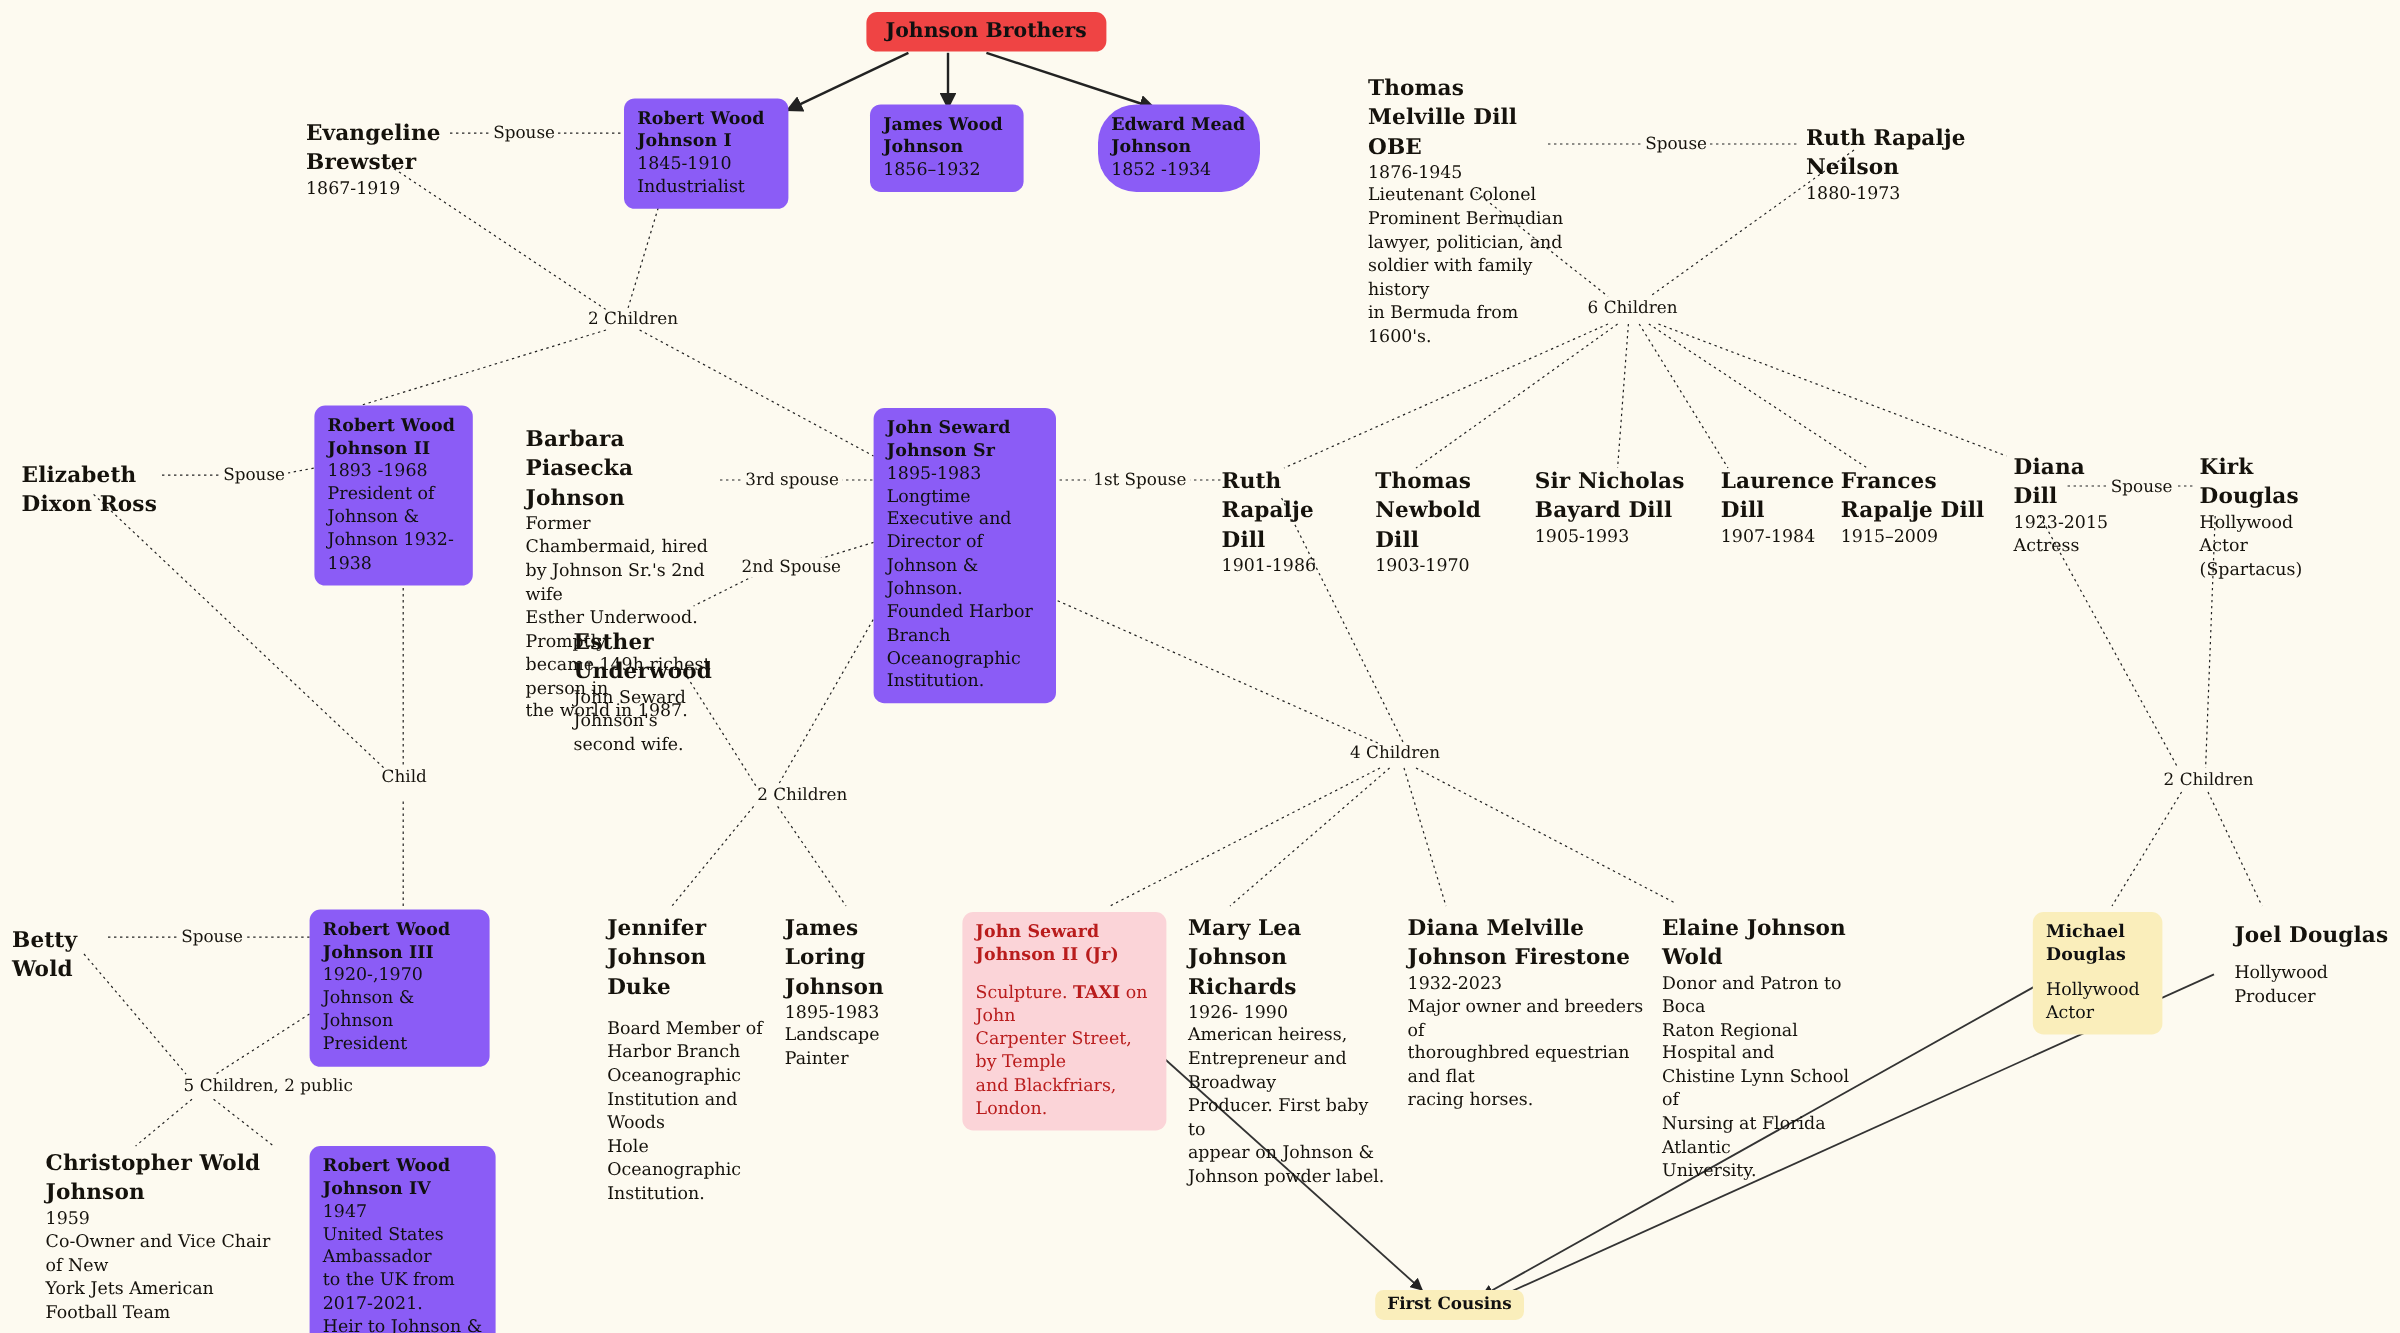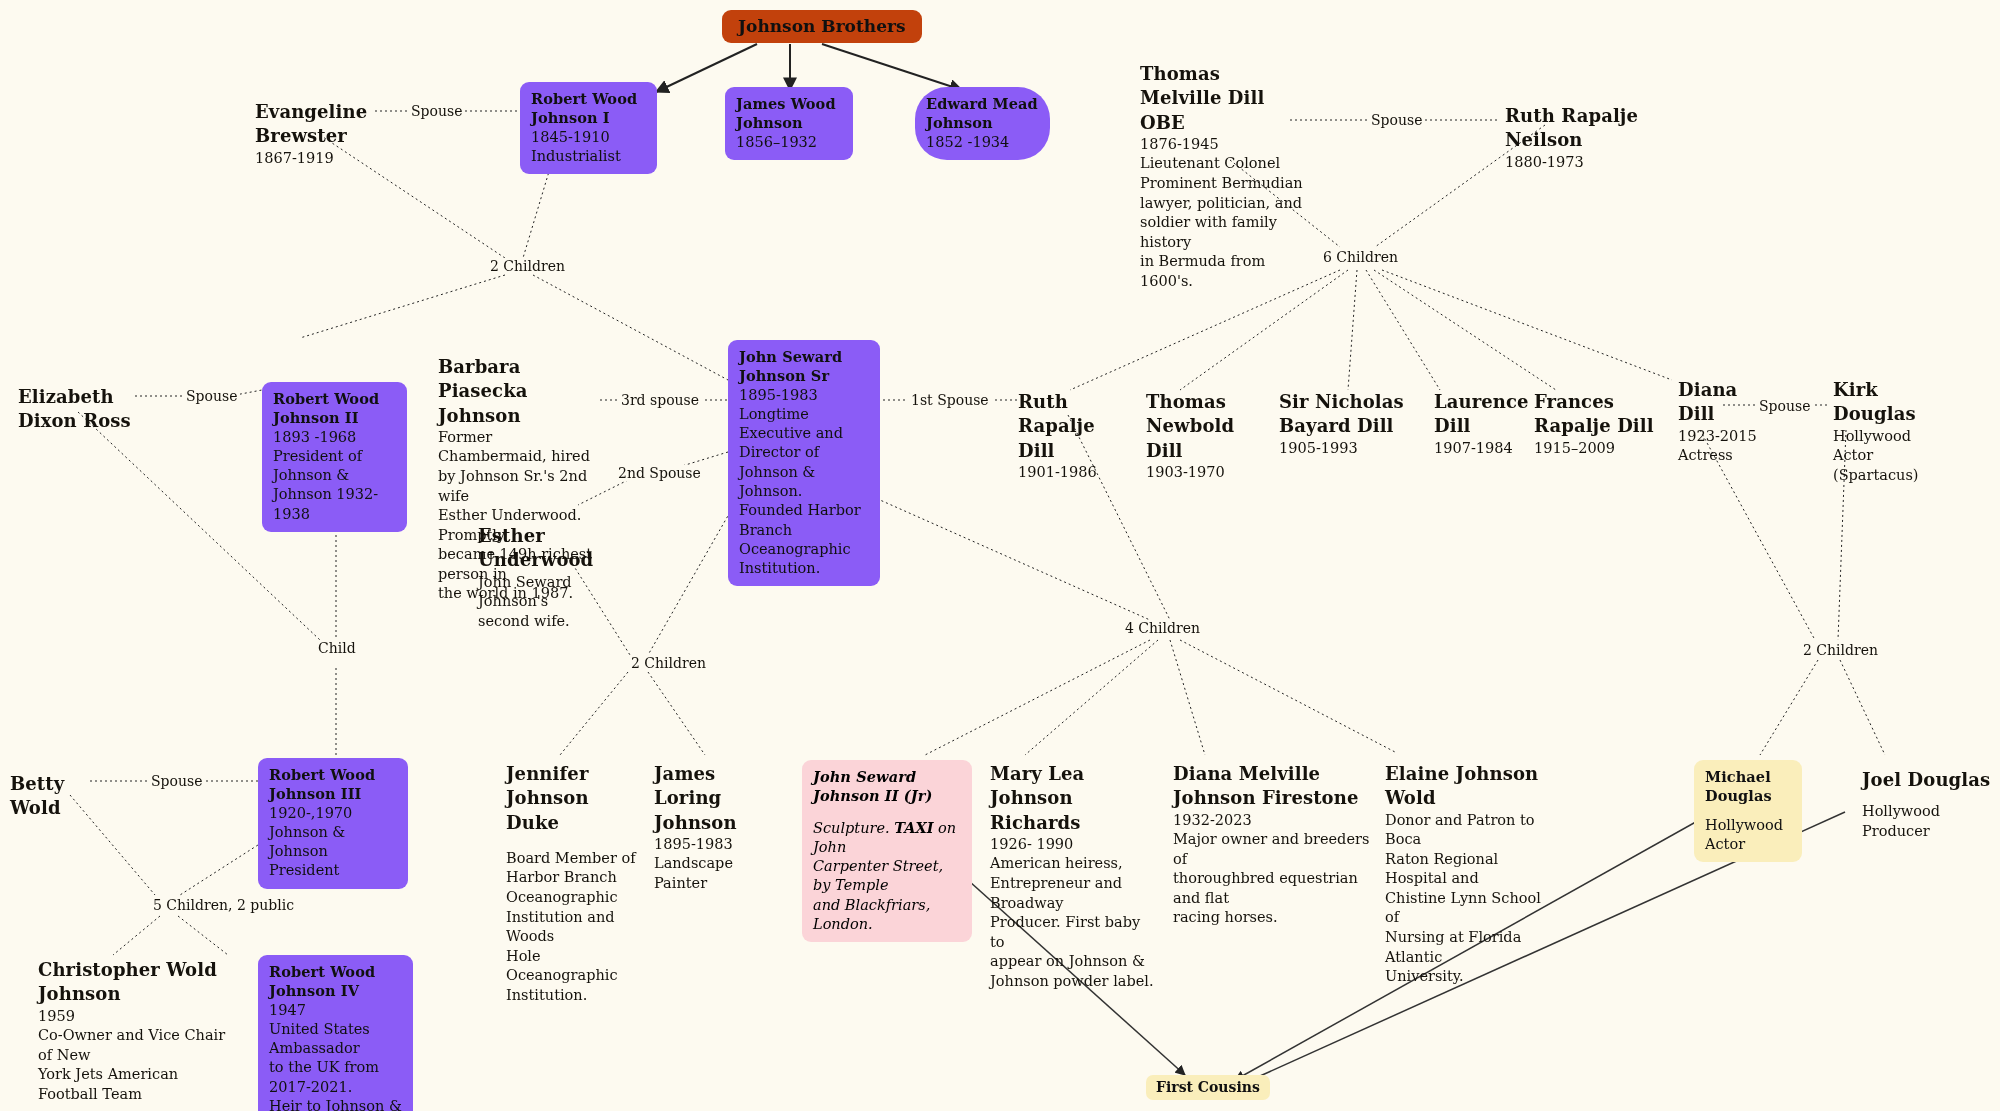--- a/index.html
+++ b/index.html
@@ -50,24 +50,24 @@
   }
   .boxed .nm {
     font-weight: bold;
     font-size: 14.5px;
     letter-spacing: .1px;
   }
   .boxed .ln {
     font-size: 14.5px;
   }
   .box-blue   { background: #8b5cf6; color: #101010; }
-  .box-pink   { background: #fbd4d8; color: #000000; font-style: italic; }
+  .box-pink   { background: #fbd4d8; color: #b91c1c; }
   .box-yellow { background: #faeebb; color: #101010; }
   .title-box {
-    background: #c2410c;
+    background: #ef4444;
     border-radius: 9px;
     padding: 6px 16px 7px 16px;
     font-weight: bold;
     font-size: 17px;
     color: #101010;
     text-align: center;
   }
   .pill {
     background: #faeebb;
     border-radius: 7px;
@@ -234,21 +234,21 @@
   </div>
 
   <div class="hub" style="left:487px; top:258px;">2 Children</div>
   <div class="hub" style="left:1320px; top:249px;">6 Children</div>
   <div class="hub" style="left:315px; top:640px;">Child</div>
   <div class="hub" style="left:628px; top:655px;">2 Children</div>
   <div class="hub" style="left:1122px; top:620px;">4 Children</div>
   <div class="hub" style="left:1800px; top:642px;">2 Children</div>
   <div class="hub" style="left:150px; top:897px;">5 Children, 2 public</div>
 
-  <div class="node boxed box-blue" style="left:262px; top:338px; width:145px;margin-top:44px;">
+  <div class="node boxed box-blue" style="left:262px; top:338px; width:132px;">
     <div class="nm">Robert Wood Johnson II</div>
     <div class="ln">1893 -1968</div>
     <div class="ln">President of Johnson &amp;</div>
     <div class="ln">Johnson 1932-1938</div>
   </div>
 
   <div class="node plain" style="left:18px; top:385px; width:125px;">
     <div class="nm">Elizabeth Dixon Ross</div>
   </div>
   <div class="edge-label" style="left:183px; top:388px;">Spouse</div>

